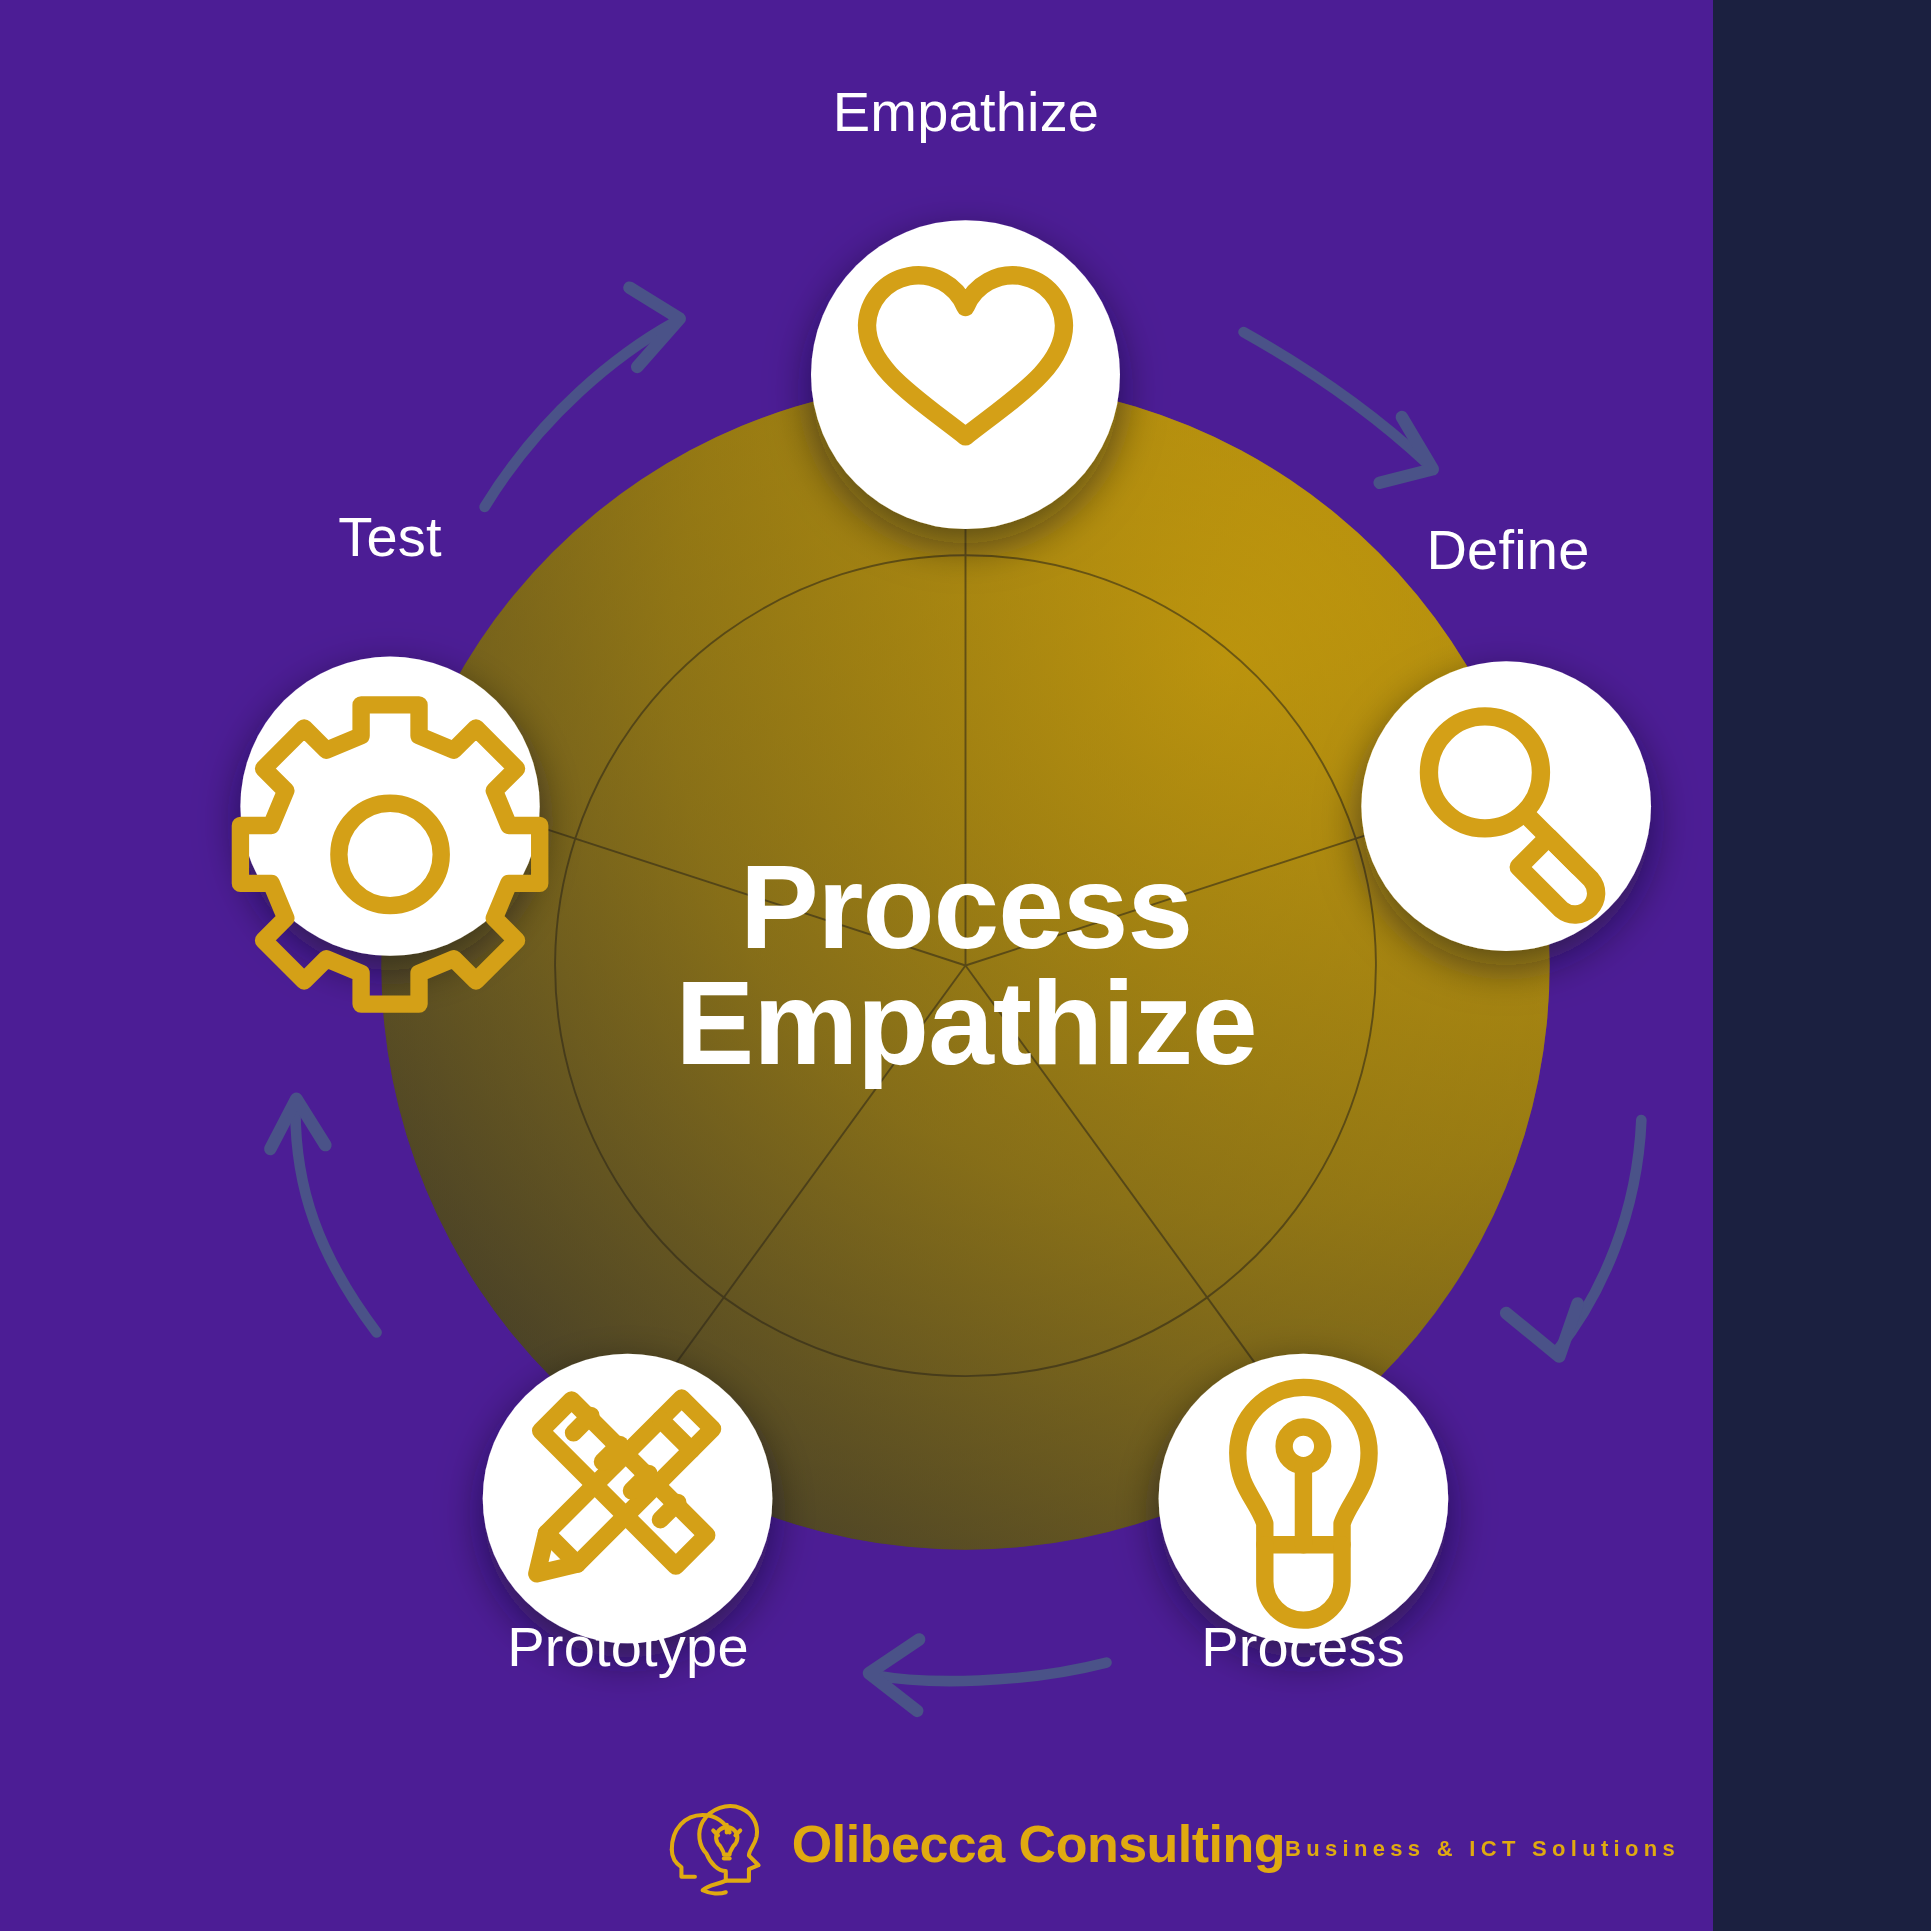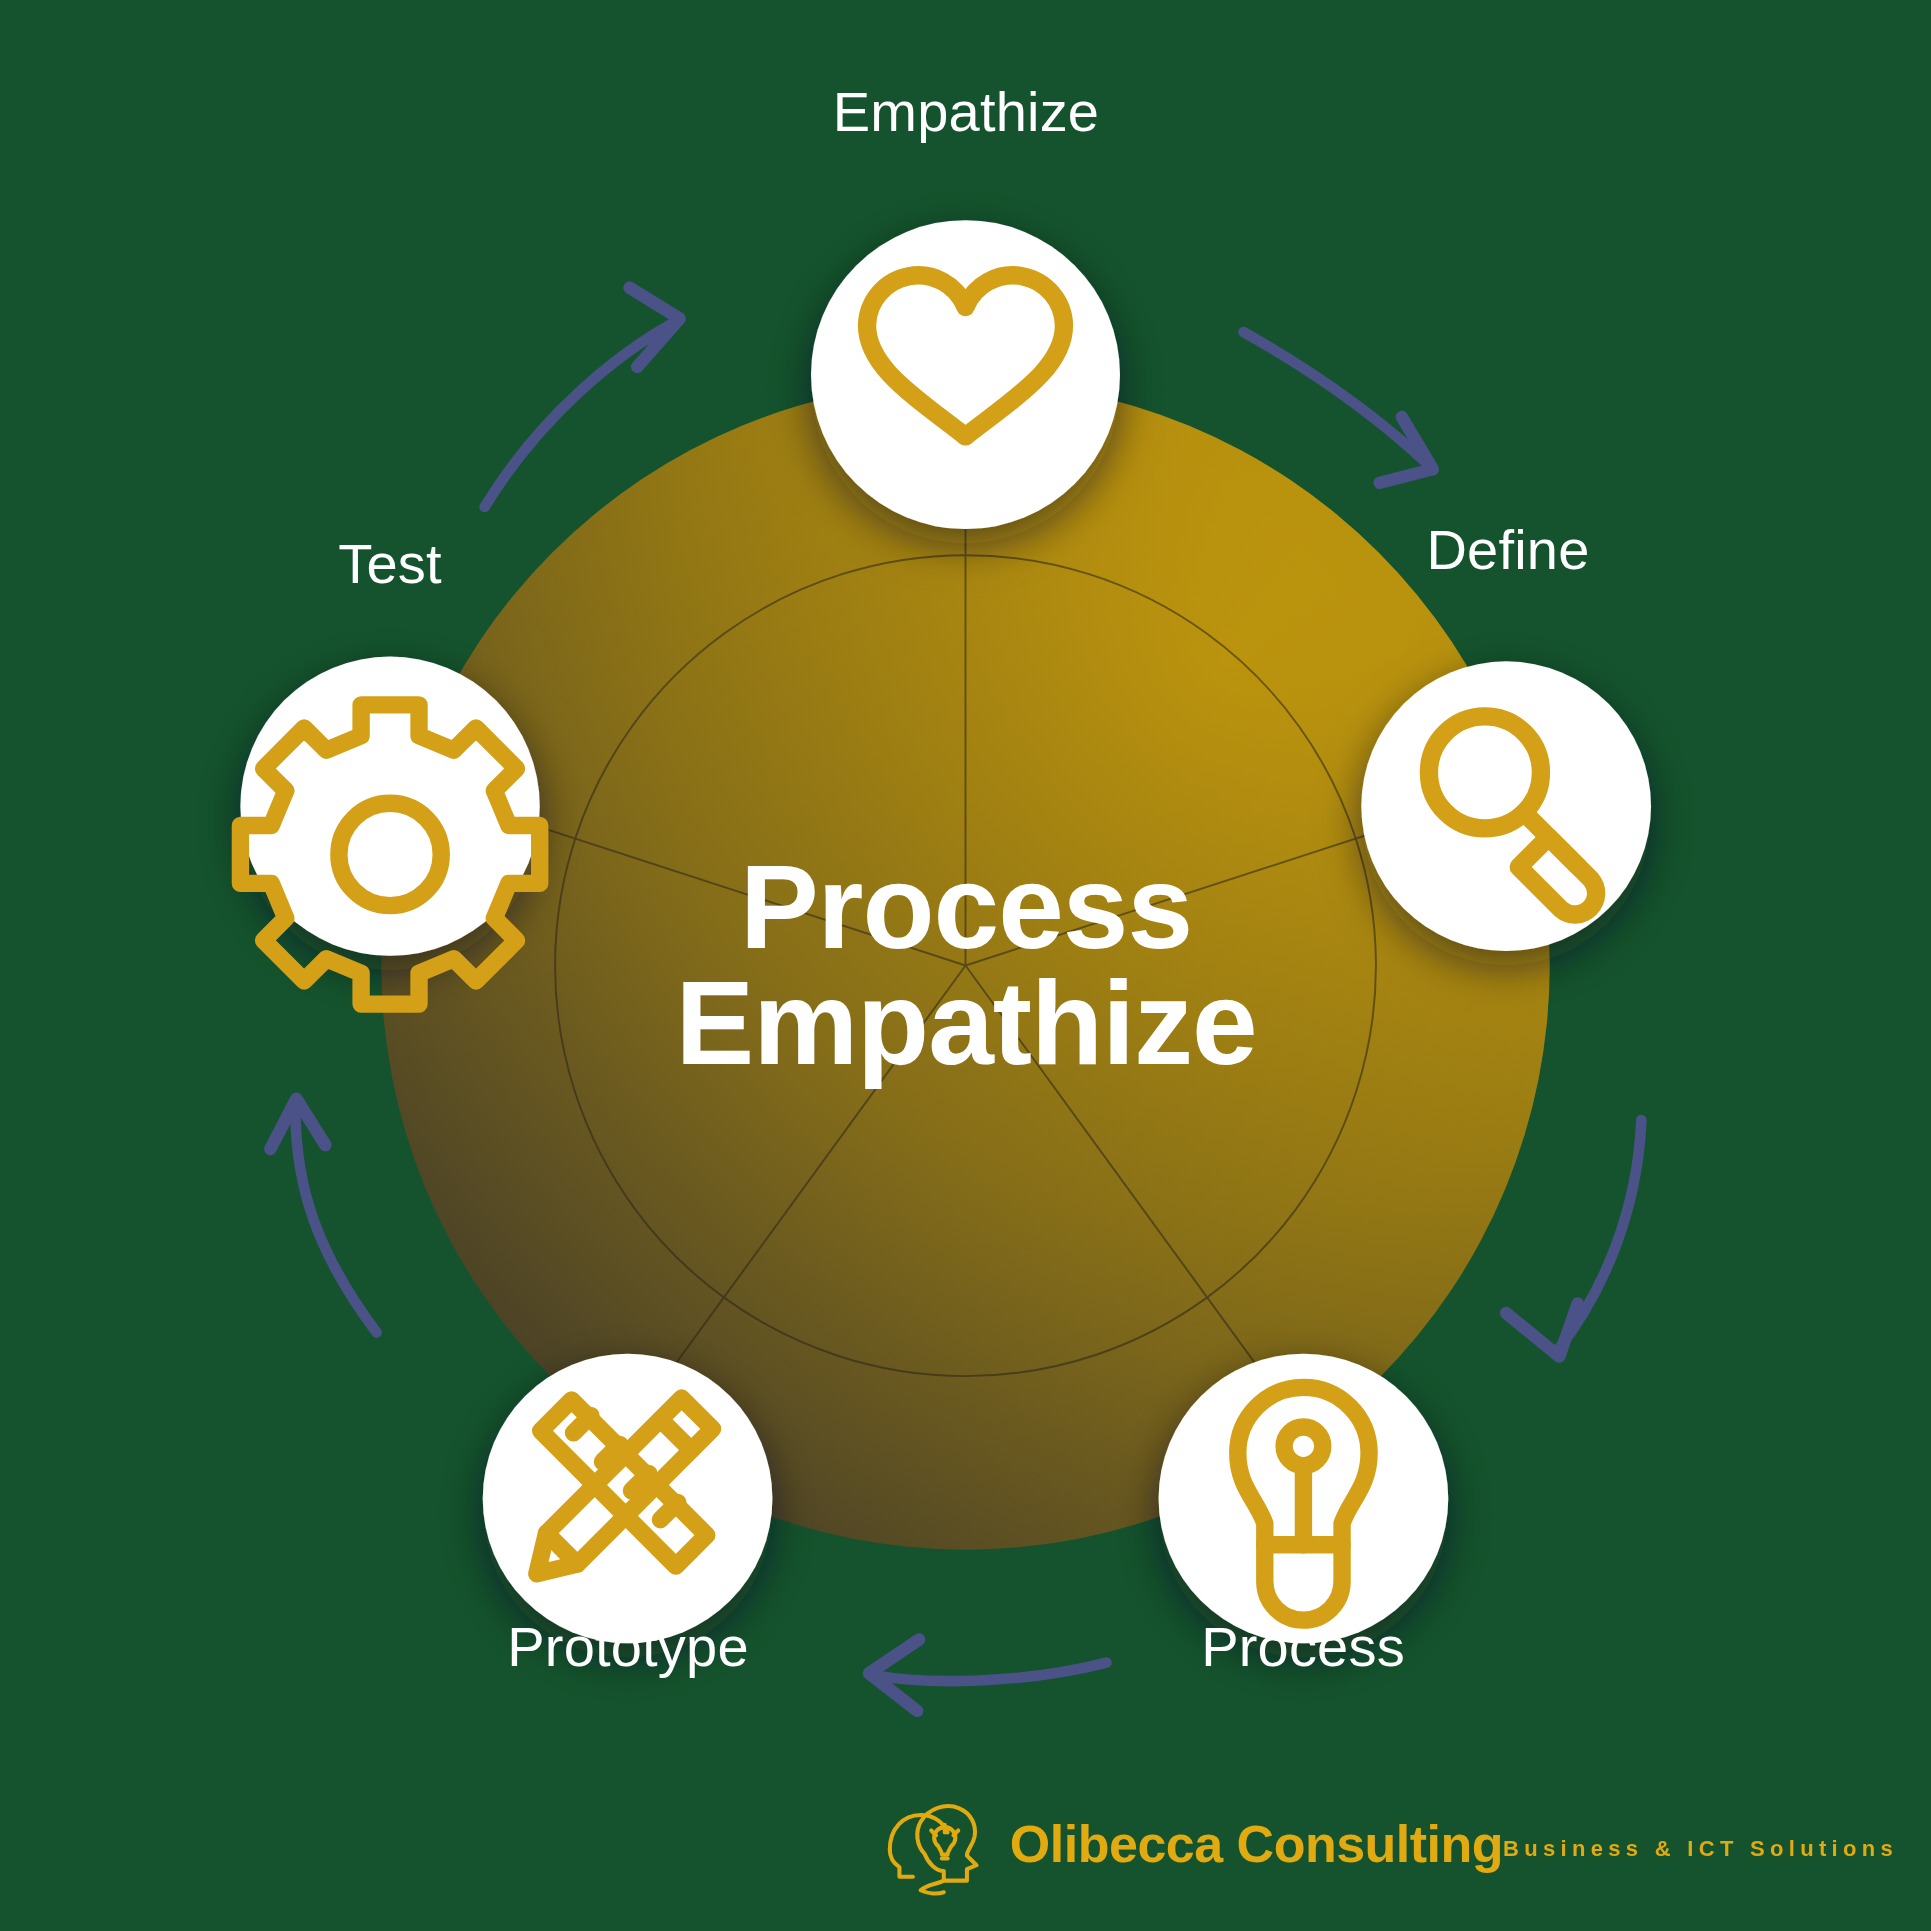--- a/index.html
+++ b/index.html
@@ -2,23 +2,23 @@
 <html><head>
 <meta charset="utf-8">
 <style>
   html, body {
     margin: 0;
     padding: 0;
     background: #1b2040;
   }
   #stage {
     position: relative;
-    width: 1931px;
+    width: 1713px;
     height: 1931px;
-    background: #14532d;
+    background: #4c1d95;
     overflow: hidden;
     font-family: "Liberation Sans", sans-serif;
   }
   #stage svg.layer {
     position: absolute;
     left: 0;
     top: 0;
     width: 1931px;
     height: 1931px;
   }
@@ -235,21 +235,21 @@
   </svg>
 
   <div class="stage-label" style="left:966px; top:79px;">Empathize</div>
 
   <div class="stage-label" style="left:1508px; top:517px;">Define</div>
 
   <div class="stage-label" style="left:1303px; top:1614px;">Process</div>
 
   <div class="stage-label" style="left:628px; top:1614px;">Prototype</div>
 
-  <div class="stage-label" style="left:390px; top:531px;">Test</div>
+  <div class="stage-label" style="left:390px; top:504px;">Test</div>
 
   <div id="center-title">
     <span class="t-main">Process</span>
     <span class="t-main">Empathize</span>
   </div>
 
   <div id="logo">
     <svg width="116" height="108" viewBox="0 0 120 112" fill="none" stroke="#e0aa10" stroke-width="4.2" stroke-linecap="round" stroke-linejoin="round">
 
       <path d="M10,62 C10,40 24,26 42,26 C56,26 66,34 70,44"></path>

